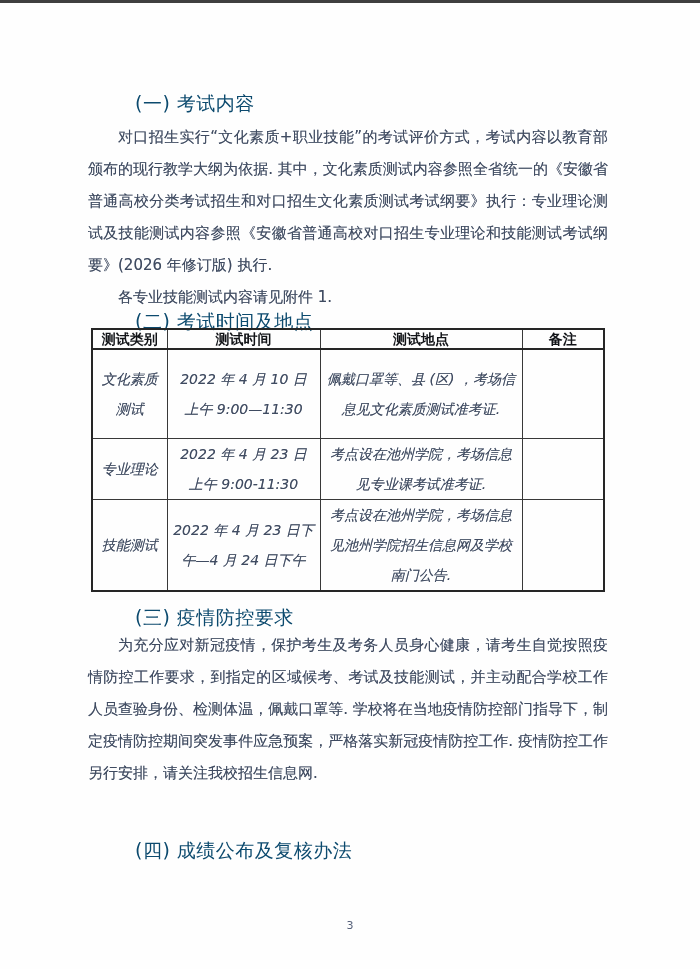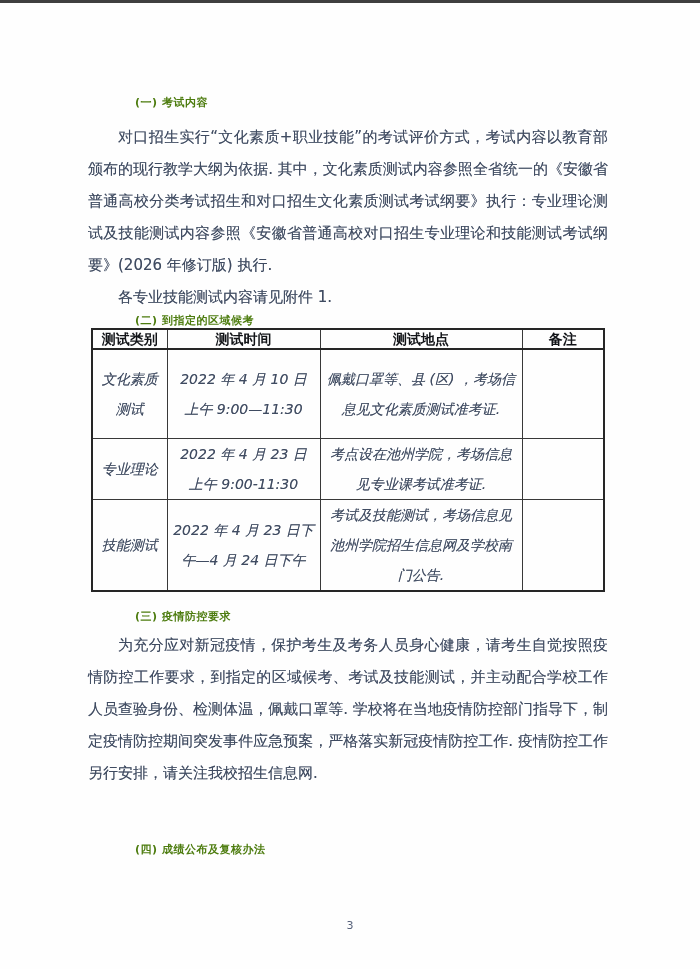--- a/index.html
+++ b/index.html
@@ -7,22 +7,22 @@
     position:relative;
     width:700px; height:969px;
     background:#fefefe;
     border-top:3px solid #3f3f3f;
     box-sizing:border-box;
     font-family:"DejaVu Sans","Liberation Sans",sans-serif;
     overflow:hidden;
   }
   .block { position:absolute; left:88px; width:520px; }
   .heading {
-    font-size:11px; line-height:24px; font-weight:bold;
-    color:#4d7c0f; padding-left:47px;
+    font-size:19px; line-height:24px; font-weight:normal;
+    color:#0c4a6e; padding-left:47px;
     letter-spacing:0.5px;
   }
   .para {
     font-size:15px; line-height:32px;
     color:#3f4b61;
     text-align:justify;
     text-indent:30px;
     text-shadow:0 0 0.6px rgba(63,75,97,0.55);
   }
   table.sched {
@@ -62,21 +62,21 @@
 <body>
 
 <div class="page">
 
   <div class="block heading" style="top:88px;">(一) 考试内容</div>
 
   <div class="block para" style="top:118px;">对口招生实行“文化素质+职业技能”的考试评价方式，考试内容以教育部颁布的现行教学大纲为依据. 其中，文化素质测试内容参照全省统一的《安徽省普通高校分类考试招生和对口招生文化素质测试考试纲要》执行：专业理论测试及技能测试内容参照《安徽省普通高校对口招生专业理论和技能测试考试纲要》(2026 年修订版) 执行.</div>
 
   <div class="block para" style="top:278px;">各专业技能测试内容请见附件 1.</div>
 
-  <div class="block heading" style="top:306px;">(二) 到指定的区域候考</div>
+  <div class="block heading" style="top:306px;">(二) 考试时间及地点</div>
 
   <table class="sched">
     <colgroup>
       <col class="col-cat">
         <col class="col-time">
         <col class="col-loc">
         <col class="col-note">
     </colgroup>
     <thead>
       <tr>
@@ -99,21 +99,21 @@
         <td class="preline">专业理论</td>
         <td class="preline">2022 年 4 月 23 日
 上午 9:00-11:30</td>
         <td>考点设在池州学院，考场信息见专业课考试准考证.</td>
         <td></td>
       </tr>
       <tr class="r-tall">
         <td class="preline">技能测试</td>
         <td class="preline">2022 年 4 月 23 日下
 午—4 月 24 日下午</td>
-        <td>考试及技能测试，考场信息见池州学院招生信息网及学校南门公告.</td>
+        <td>考点设在池州学院，考场信息见池州学院招生信息网及学校南门公告.</td>
         <td></td>
       </tr>
     </tbody>
   </table>
 
   <div class="block para" style="top:626px;">为充分应对新冠疫情，保护考生及考务人员身心健康，请考生自觉按照疫情防控工作要求，到指定的区域候考、考试及技能测试，并主动配合学校工作人员查验身份、检测体温，佩戴口罩等. 学校将在当地疫情防控部门指导下，制定疫情防控期间突发事件应急预案，严格落实新冠疫情防控工作. 疫情防控工作另行安排，请关注我校招生信息网.</div>
 
   <div class="block heading" style="top:602px;">(三) 疫情防控要求</div>
 
   <div class="block heading" style="top:788px;margin-top:47px;">(四) 成绩公布及复核办法</div>

